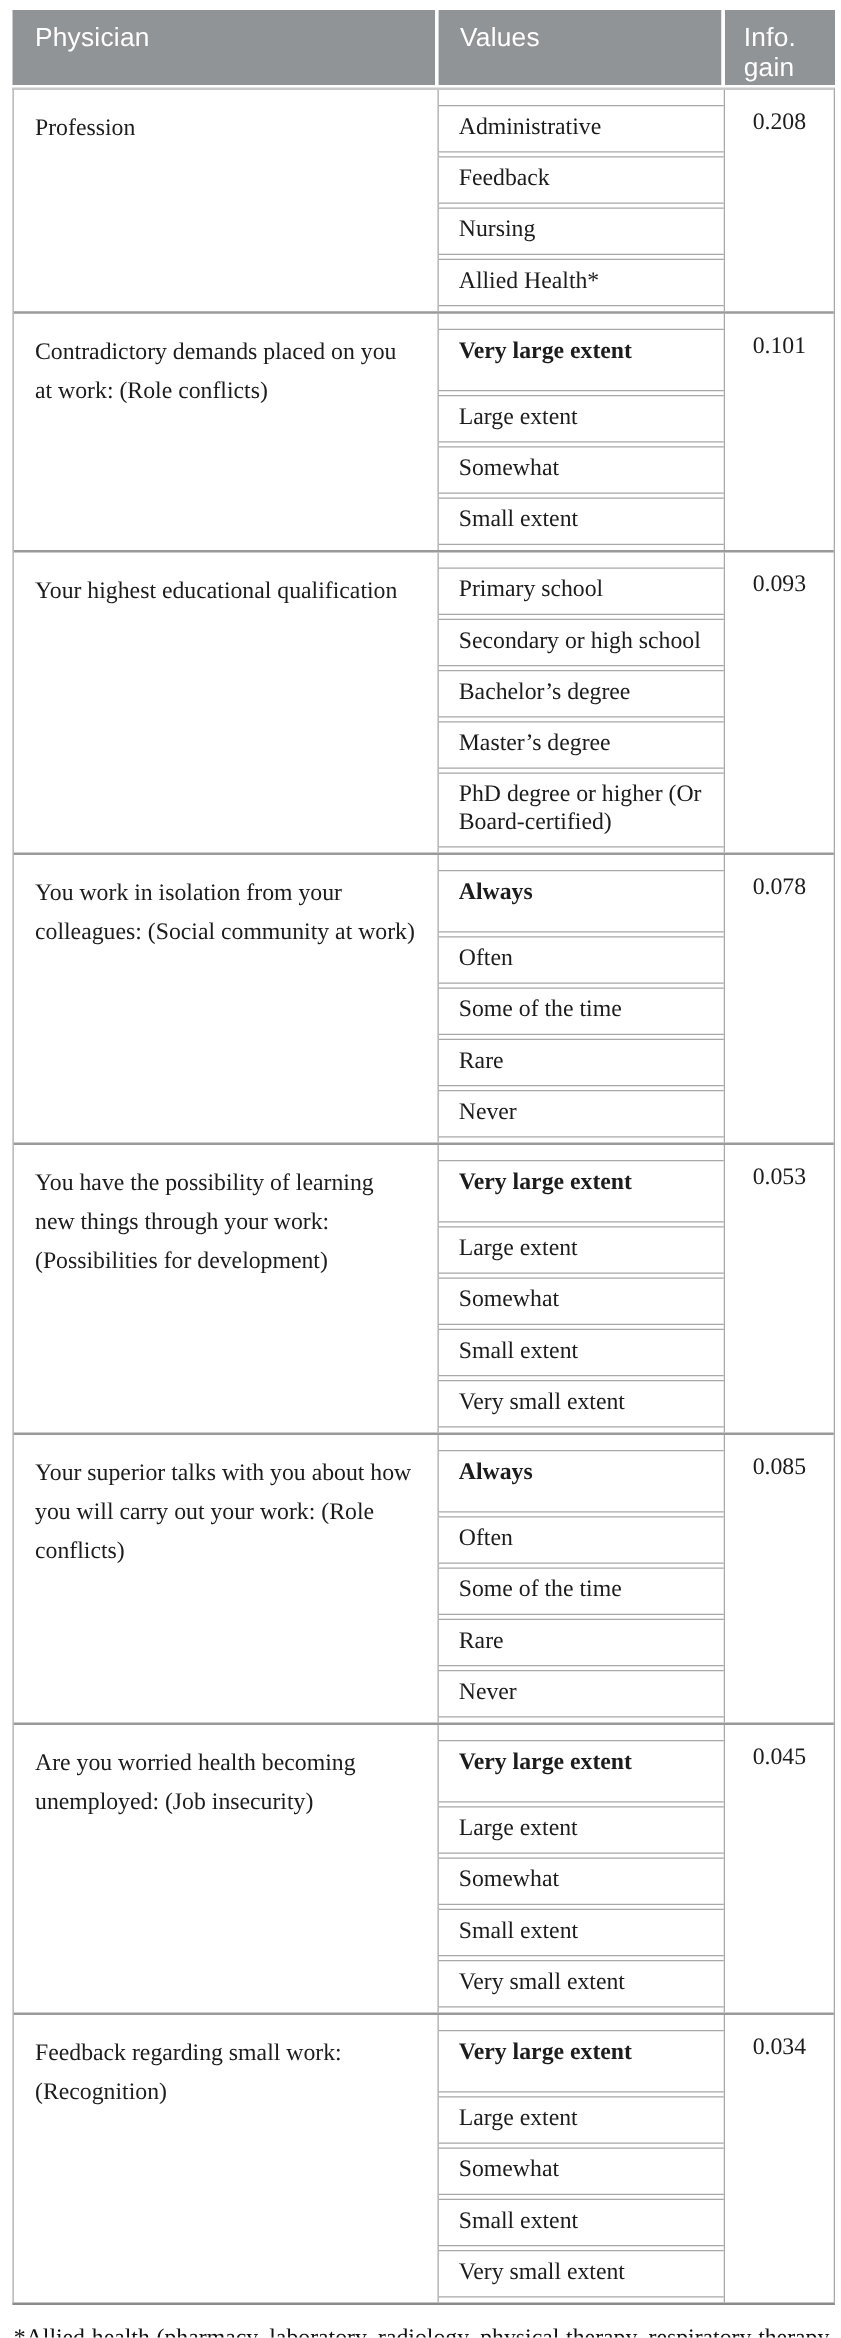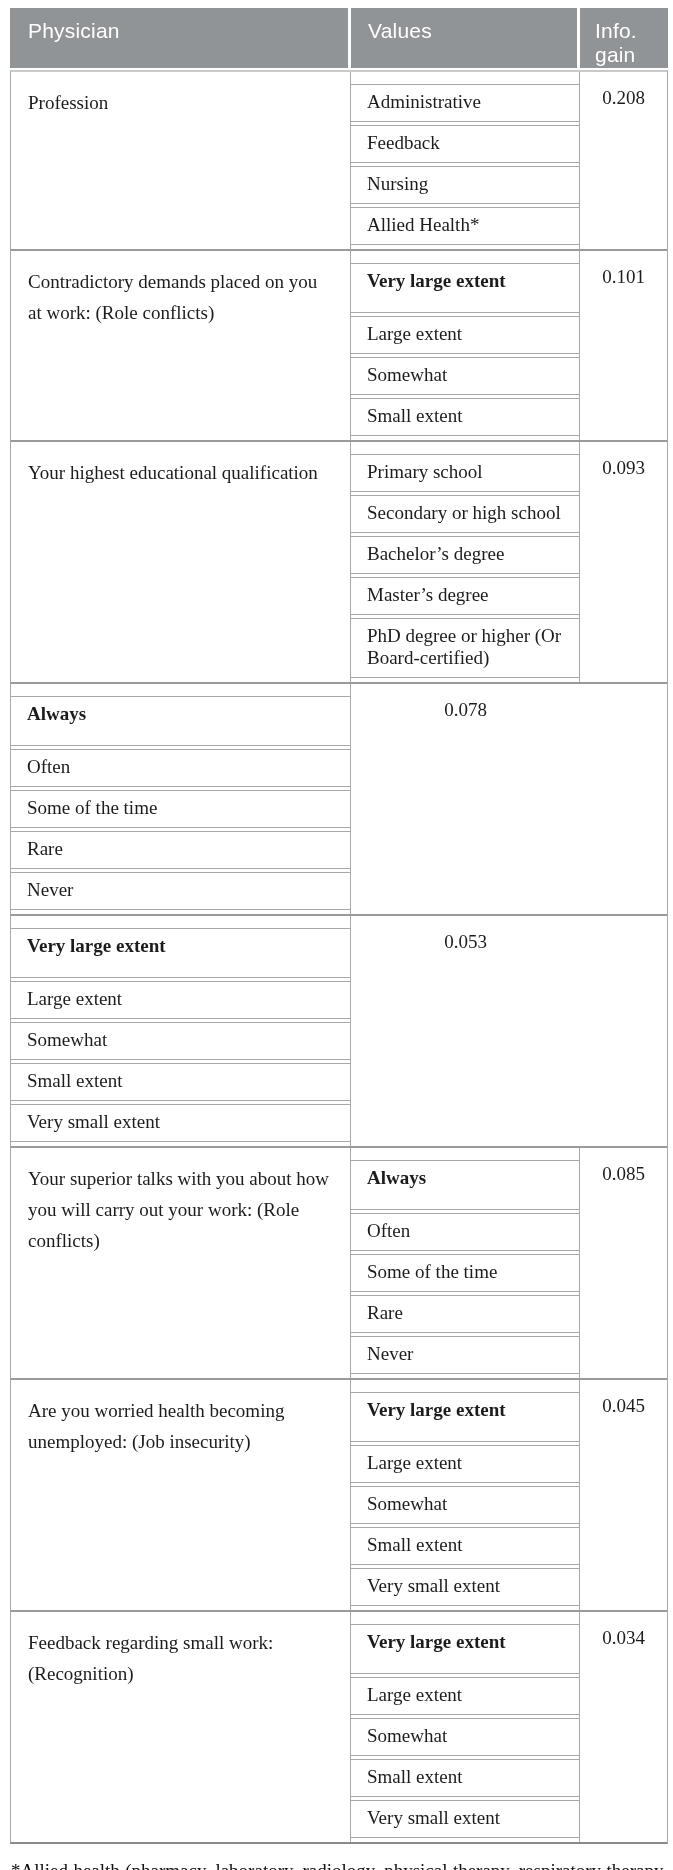--- a/index.html
+++ b/index.html
@@ -113,30 +113,32 @@
           <div class="values-cell">
             <div class="vbox">Primary school</div>
             <div class="vbox">Secondary or high school</div>
             <div class="vbox">Bachelor’s degree</div>
             <div class="vbox">Master’s degree</div>
             <div class="vbox">PhD degree or higher (Or Board-certified)</div>
           </div>
           <div class="gain-cell">0.093</div>
         </div>
         <div class="trow">
+          <div class="attr-cell">You work in isolation from your colleagues: (Social community at work)</div>
           <div class="values-cell">
             <div class="vbox tall">Always</div>
             <div class="vbox">Often</div>
             <div class="vbox">Some of the time</div>
             <div class="vbox">Rare</div>
             <div class="vbox">Never</div>
           </div>
           <div class="gain-cell">0.078</div>
         </div>
         <div class="trow">
+          <div class="attr-cell">You have the possibility of learning new things through your work: (Possibilities for development)</div>
           <div class="values-cell">
             <div class="vbox tall">Very large extent</div>
             <div class="vbox">Large extent</div>
             <div class="vbox">Somewhat</div>
             <div class="vbox">Small extent</div>
             <div class="vbox">Very small extent</div>
           </div>
           <div class="gain-cell">0.053</div>
         </div>
         <div class="trow">

